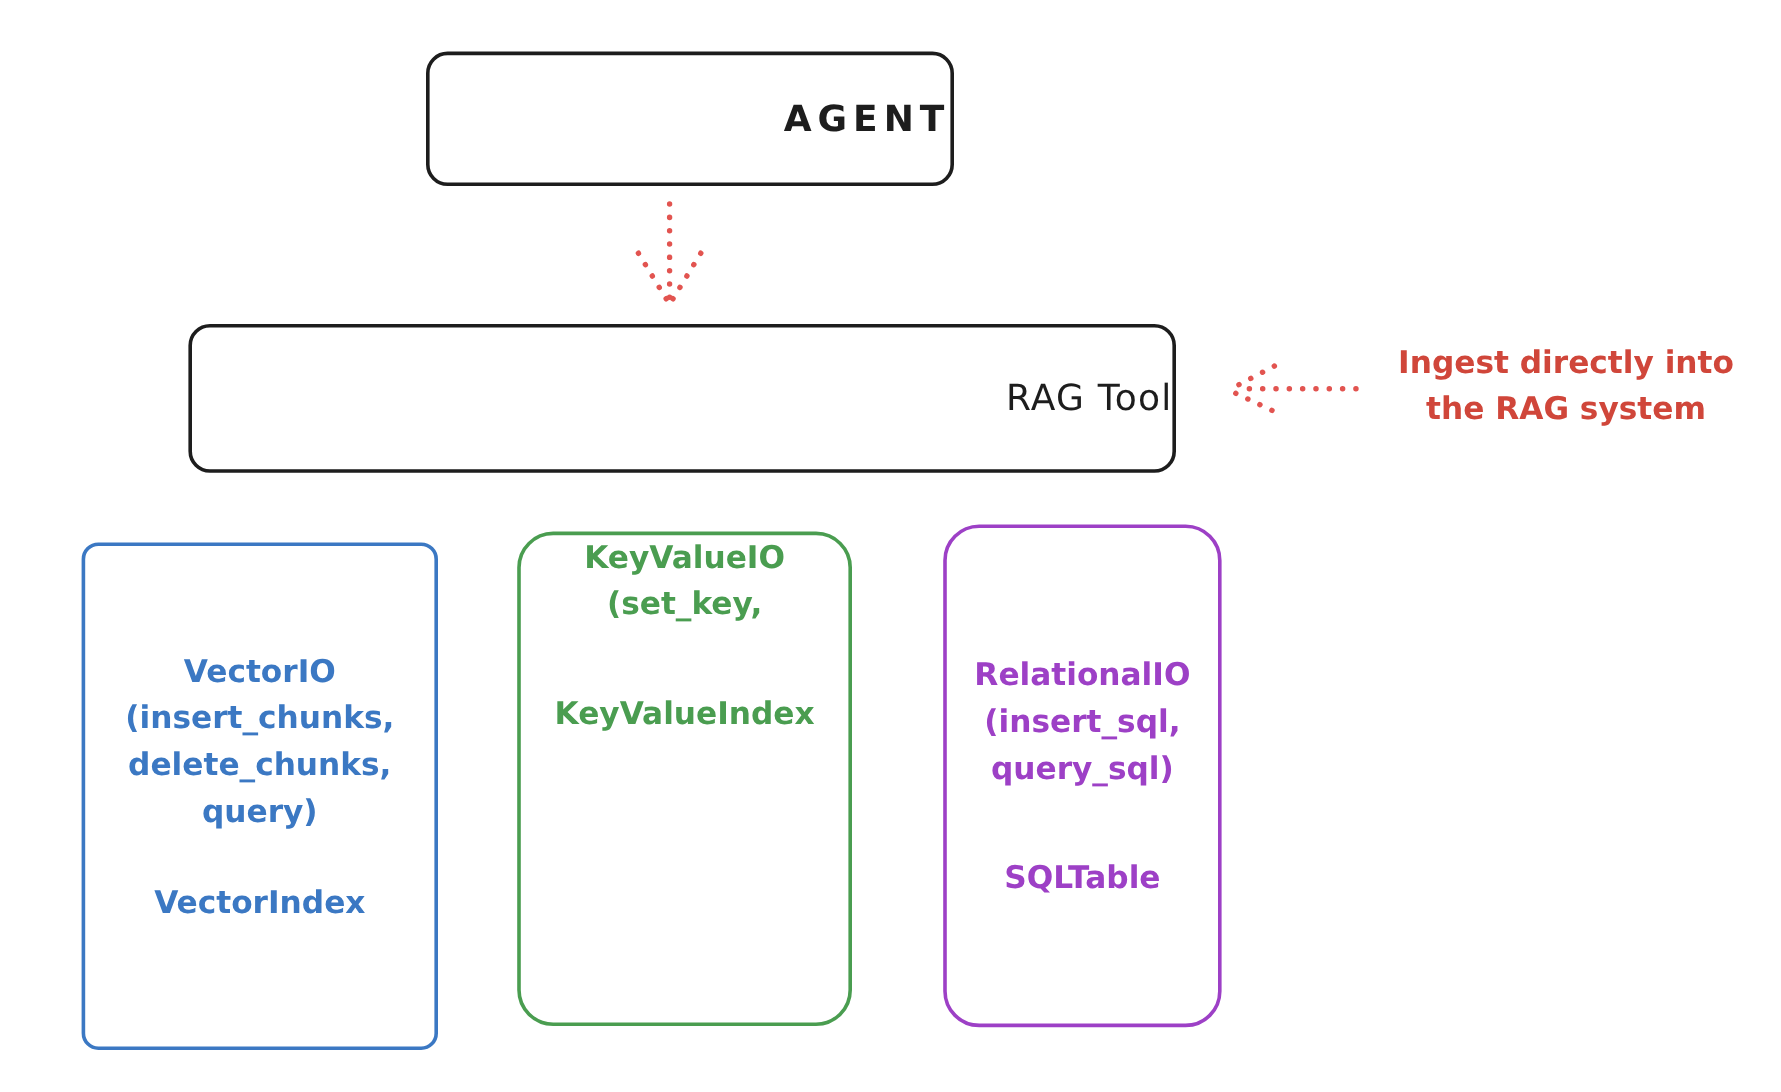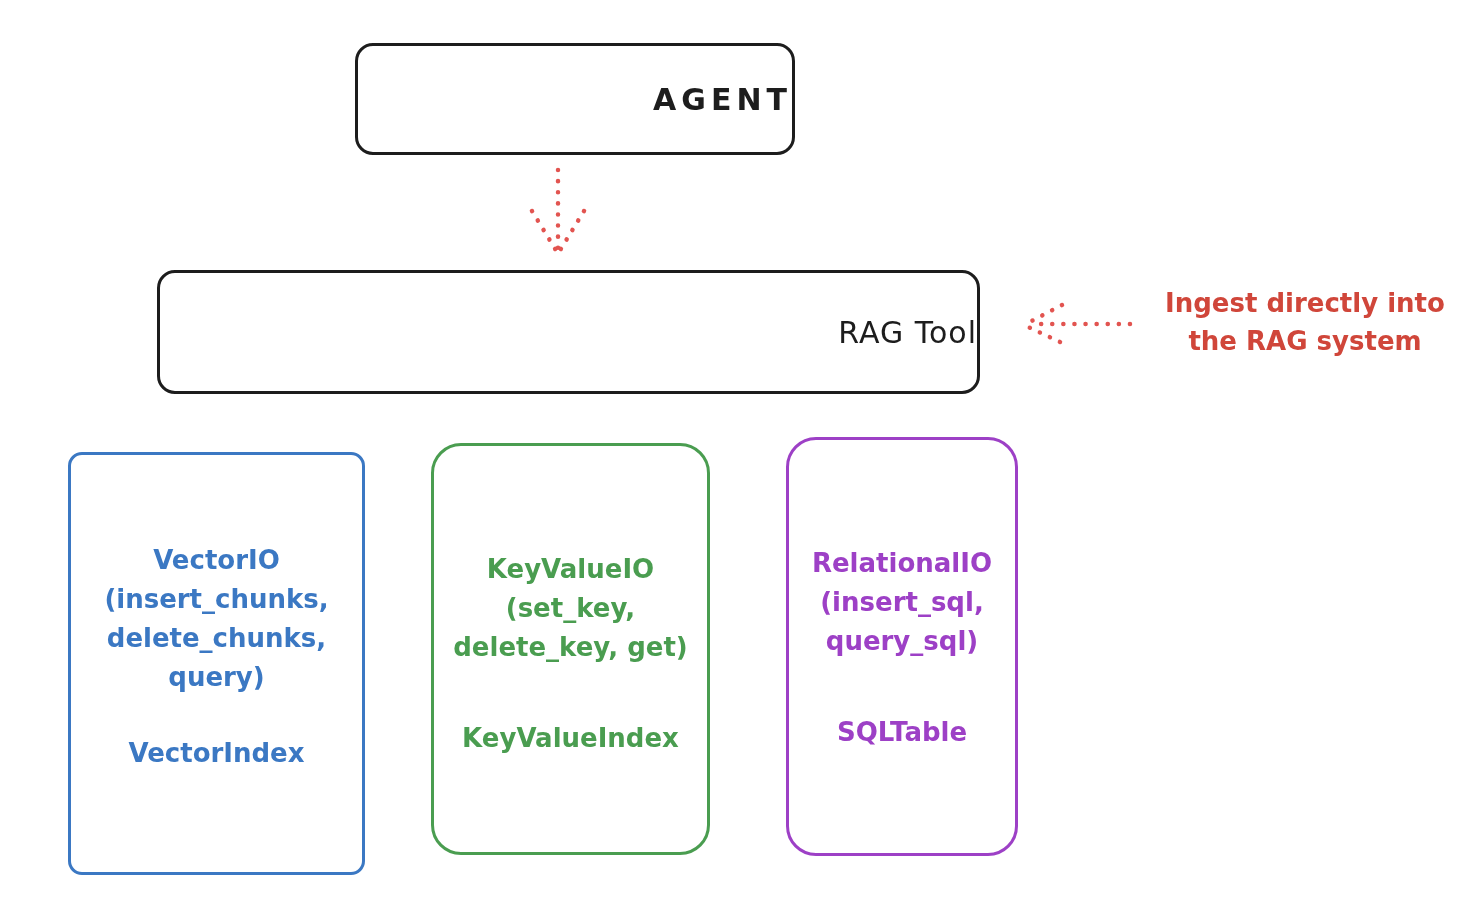--- a/index.html
+++ b/index.html
@@ -43,21 +43,21 @@
     position: absolute;
     box-sizing: border-box;
     background: #ffffff;
     border: 3.5px solid currentColor;
     border-radius: 30px;
     display: flex;
     flex-direction: column;
     align-items: center;
   }
   .store-blue   { left: 68px;  top: 452px; width: 297px; height: 423px; padding-top: 86px; border-radius: 14px; }
-  .store-green  { left: 431px; top: 443px; width: 279px; height: 412px; padding-top: 104px; }
+  .store-green  { left: 431px; top: 443px; width: 279px; height: 412px; }
   .store-purple { left: 786px; top: 437px; width: 232px; height: 419px; padding-top: 104px; }
 
   .store-lines {
     text-align: center;
     font-size: 26px;
     font-weight: 600;
     line-height: 39px;
     white-space: nowrap;
   }
   .store-index {
@@ -136,21 +136,20 @@
       <div>query)</div>
     </div>
     <div class="gap-blue"></div>
     <div class="store-index">VectorIndex</div>
   </div>
 
   <div class="store-box store-green" style="color: rgb(74, 157, 80);">
     <div class="store-lines">
       <div>KeyValueIO</div>
       <div>(set_key,</div>
-      <div>delete_key, get)</div>
     </div>
     <div class="gap-green"></div>
     <div class="store-index">KeyValueIndex</div>
   </div>
 
   <div class="store-box store-purple" style="color: rgb(157, 64, 198);">
     <div class="store-lines">
       <div>RelationalIO</div>
       <div>(insert_sql,</div>
       <div>query_sql)</div>

